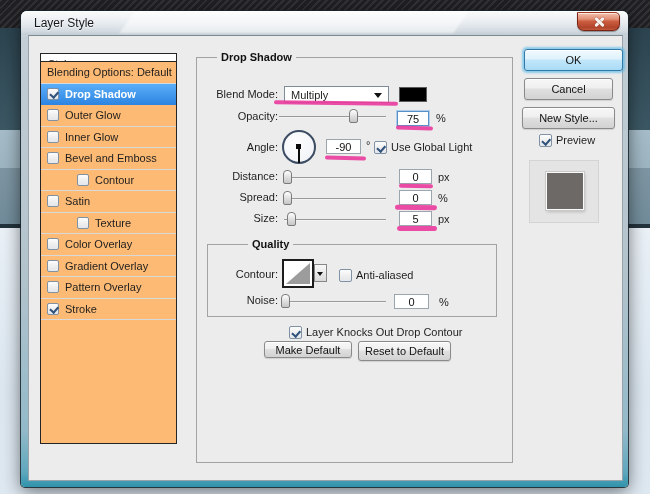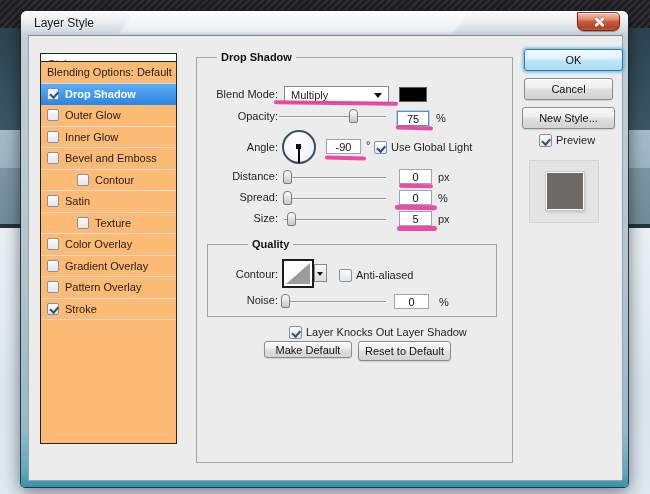--- a/index.html
+++ b/index.html
@@ -258,21 +258,21 @@
       <span class="cb" style="position:absolute; left:310px; top:233px;"></span>
       <span class="cb-label" style="left:327px; top:233px;">Anti-aliased</span>
 
       <span class="flabel" style="top:257px;">Noise:</span>
       <div class="slider-track" style="left:253px; top:265px; width:104px;"></div>
       <div class="slider-thumb" style="left:252px; top:258px;"></div>
       <input class="valbox" style="left: 365px; top: 258px; width: 35px;" readonly="" value="0">
       <span class="unit" style="left:410px; top:259px;">%</span>
 
       <span class="cb checked" style="position:absolute; left:260px; top:290px;"></span>
-      <span class="cb-label" style="left:277px; top:290px;">Layer Knocks Out Layer Shadow</span>
+      <span class="cb-label" style="left:277px; top:290px;">Layer Knocks Out Drop Contour</span>
       <button class="btn" style="left:235px; top:305px; width:88px; height:17px;">Make Default</button>
       <button class="btn" style="left:329px; top:305px; width:93px; height:20px;">Reset to Default</button>
 
       <button class="btn default" style="left:495px; top:13px; width:99px; height:22px;">OK</button>
       <button class="btn" style="left:495px; top:42px; width:89px; height:22px;">Cancel</button>
       <button class="btn" style="left:493px; top:71px; width:93px; height:22px;">New Style...</button>
       <span class="cb checked" style="position:absolute; left:510px; top:98px;"></span>
       <span class="cb-label" style="left:527px; top:98px;">Preview</span>
       <div id="preview-panel"></div>
       <div id="preview-swatch"></div>

